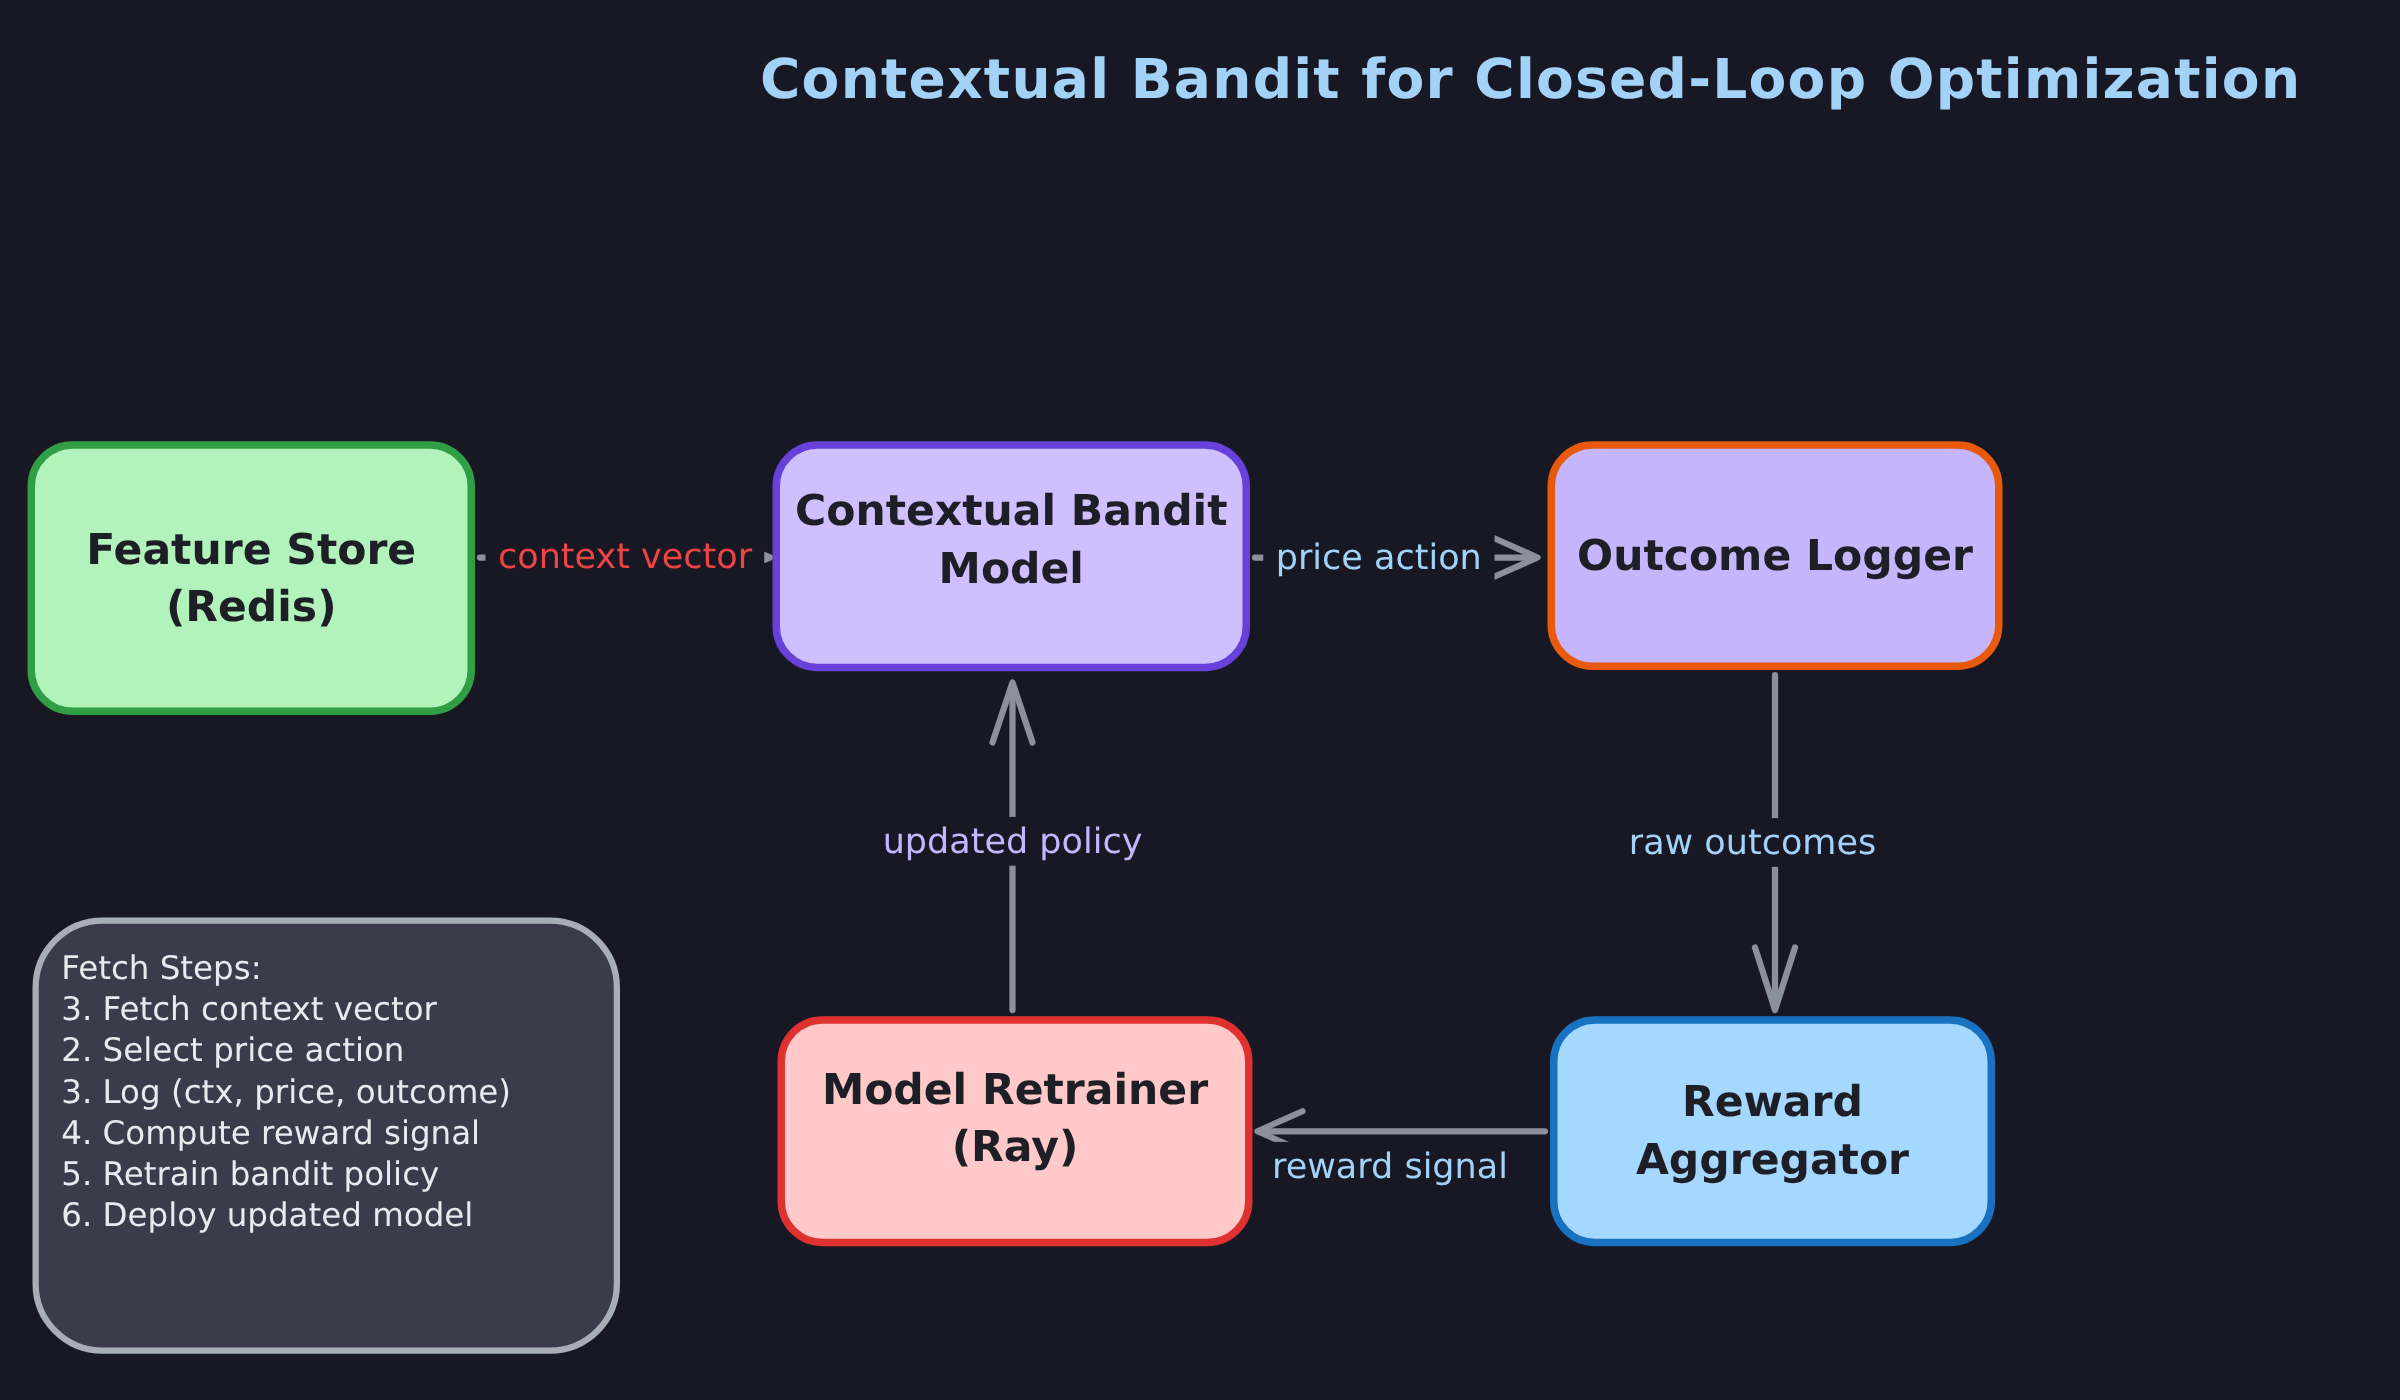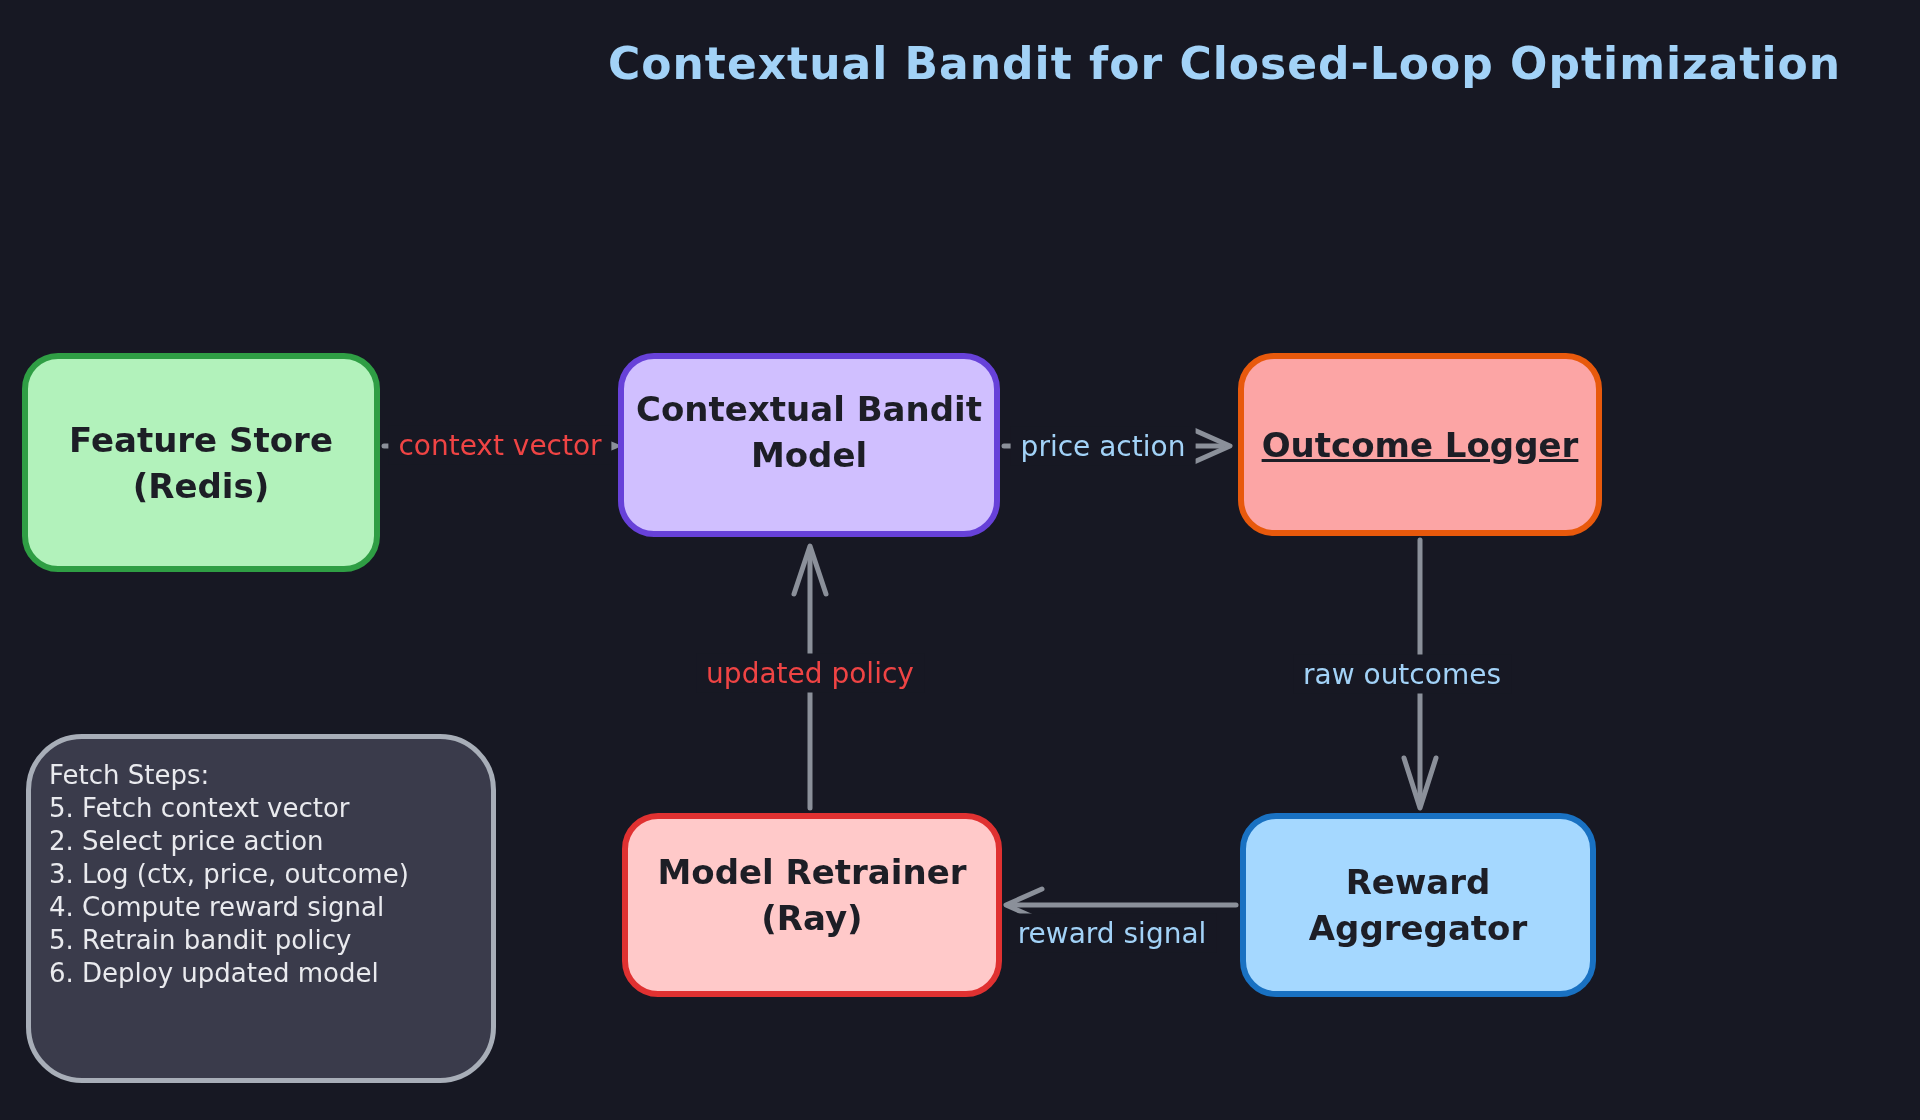--- a/index.html
+++ b/index.html
@@ -122,46 +122,46 @@
   <div class="node" id="node-feature-store" style="background-color: rgb(178, 242, 187); border-color: rgb(47, 158, 68);">
     <span>Feature Store</span>
     <span>(Redis)</span>
   </div>
 
   <div class="node" id="node-bandit-model" style="background-color: rgb(208, 191, 255); border-color: rgb(103, 65, 217);">
     <span>Contextual Bandit</span>
     <span>Model</span>
   </div>
 
-  <div class="node" id="node-outcome-logger" style="background-color: #fca5a5; border-color: rgb(232, 89, 12); text-decoration: underline;">
+  <div class="node" id="node-outcome-logger" style="background-color: #c4b5fd; border-color: rgb(232, 89, 12);">
     <span>Outcome Logger</span>
   </div>
 
   <div class="node" id="node-model-retrainer" style="background-color: rgb(255, 201, 201); border-color: rgb(224, 49, 49);">
     <span>Model Retrainer</span>
     <span>(Ray)</span>
   </div>
 
   <div class="node" id="node-reward-aggregator" style="background-color: rgb(165, 216, 255); border-color: rgb(25, 113, 194);">
     <span>Reward Aggregator</span>
   </div>
 
   <div class="edge-label" id="edge-label-context-vector" style="background-color: rgb(23, 24, 35); color: #ef4444;">context vector</div>
 
   <div class="edge-label" id="edge-label-price-action" style="background-color: rgb(23, 24, 35); color: rgb(162, 210, 247);">price action</div>
 
   <div class="edge-label" id="edge-label-raw-outcomes" style="background-color: rgb(23, 24, 35); color: rgb(162, 210, 247);">raw outcomes</div>
 
-  <div class="edge-label" id="edge-label-updated-policy" style="background-color: rgb(23, 24, 35); color: #ef4444;">updated policy</div>
+  <div class="edge-label" id="edge-label-updated-policy" style="background-color: rgb(23, 24, 35); color: #c4b5fd;">updated policy</div>
 
   <div class="edge-label" id="edge-label-reward-signal" style="background-color: rgb(23, 24, 35); color: rgb(162, 210, 247); margin-top: 28px;">reward signal</div>
 
   <div class="flow-box" style="background-color: rgb(58, 59, 75); border-color: rgb(168, 174, 184); color: rgb(233, 234, 238);">
     <div class="flow-heading">Fetch Steps:</div>
-    <div class="flow-line">5. Fetch context vector</div>
+    <div class="flow-line">3. Fetch context vector</div>
     <div class="flow-line">2. Select price action</div>
     <div class="flow-line">3. Log (ctx, price, outcome)</div>
     <div class="flow-line">4. Compute reward signal</div>
     <div class="flow-line">5. Retrain bandit policy</div>
     <div class="flow-line">6. Deploy updated model</div>
   </div>
 
 </div>
 
 </body></html>

